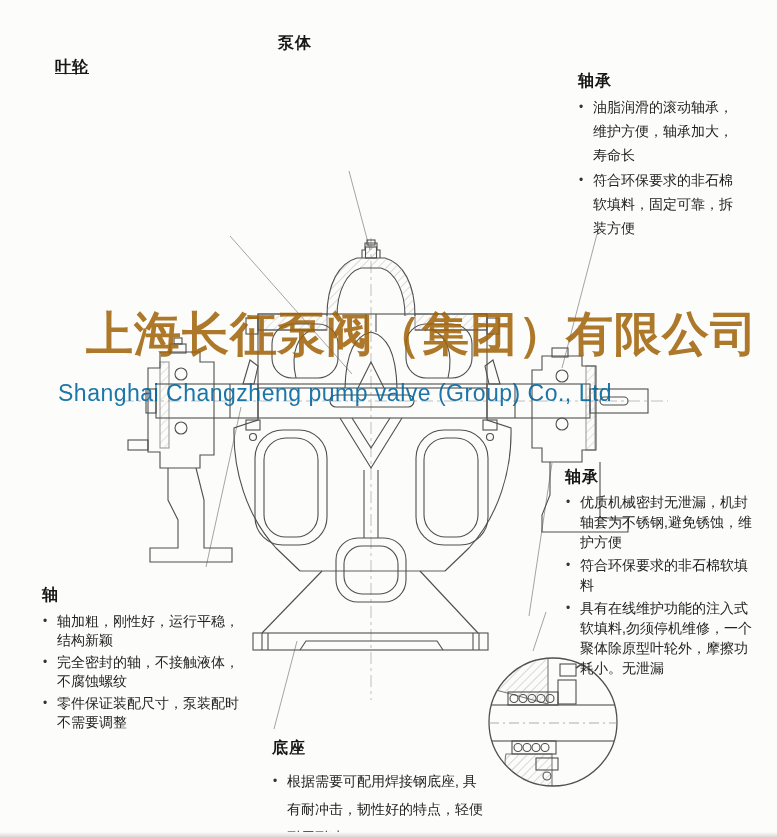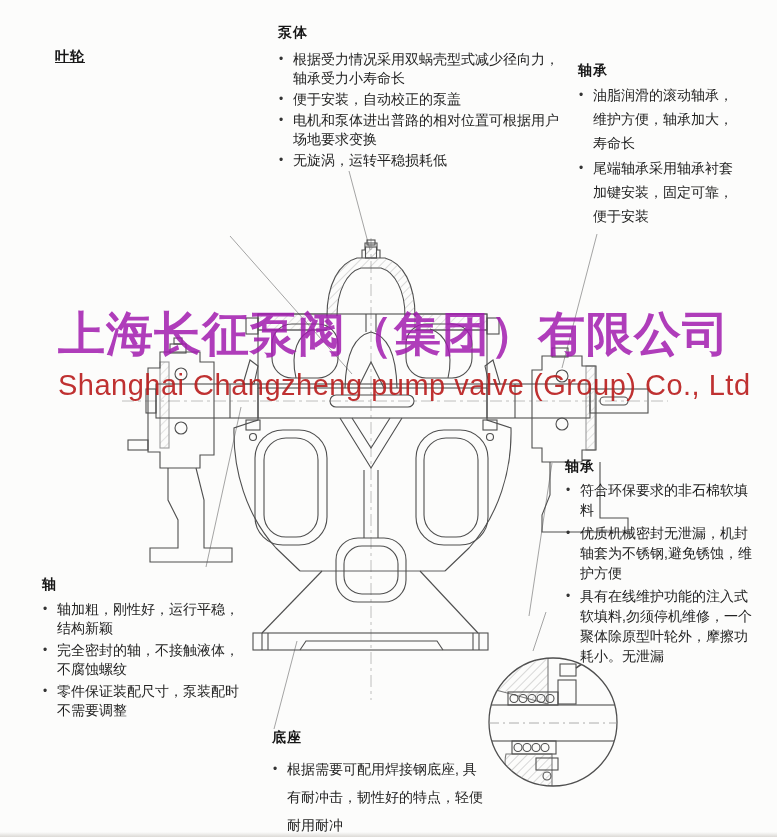--- a/index.html
+++ b/index.html
@@ -4,21 +4,21 @@
 <style>
   html,body { margin:0; padding:0; }
   body {
     width:777px; height:837px; position:relative; overflow:hidden;
     background:#fcfcfb; color:#1f1f1f;
     font-family:"Liberation Sans","DejaVu Sans",sans-serif;
   }
   .drawing { position:absolute; left:0; top:0; width:777px; height:837px; z-index:1; }
 
   .block { position:absolute; z-index:4; }
-  .block h3 { margin:8px 0 8px 0; font-size:14px; font-weight:bold; letter-spacing:1px; color:#161616; }
+  .block h3 { margin:17px 0 8px 0; font-size:16px; font-weight:bold; letter-spacing:1px; color:#161616; }
   .block ul { margin:0; padding:0; list-style:none; font-size:14px; color:#232323; }
   .block li { position:relative; padding-left:15px; }
   .block li::before { content:"•"; position:absolute; left:1px; top:0; font-size:12px; color:#333; }
 
   .b-impeller      { left:55px;  top:40px;  width:187px;text-decoration:underline; }
   .b-impeller li   { line-height:19px; margin-bottom:12px; }
   .b-pump          { left:278px; top:16px;  width:287px; }
   .b-pump li       { line-height:19px; margin-bottom:2px; }
   .b-bearing-top   { left:578px; top:54px;  width:168px; }
   .b-bearing-top h3{ margin-bottom:3px; }
@@ -26,22 +26,22 @@
   .b-bearing-right { left:565px; top:450px; width:190px; }
   .b-bearing-right h3 { margin-bottom:4px; }
   .b-bearing-right li { line-height:20px; margin-bottom:3px; }
   .b-shaft         { left:42px;  top:568px; width:204px; }
   .b-shaft h3      { margin-bottom:6px; }
   .b-shaft li      { line-height:19px; margin-bottom:3px; }
   .b-base          { left:272px; top:721px; width:214px; }
   .b-base li       { line-height:28px; }
 
   .wm { position:absolute; left:58px; top:303px; z-index:6; pointer-events:none; white-space:nowrap; }
-  .wm-cn { font-size:47px; font-weight:bold; letter-spacing:1px; color:#a21caf; opacity:.85; }
-  .wm-en { font-size:29px; margin-top:3px; color:#b91c1c; opacity:.9; letter-spacing:0.5px; }
+  .wm-cn { font-size:47px; font-weight:bold; letter-spacing:1px; color:#a16207; opacity:.85;margin-left:28px; }
+  .wm-en { font-size:23px; margin-top:14px; color:#0369a1; opacity:.9; letter-spacing:0.5px; }
 
   .bottom-edge { position:absolute; left:0; right:0; bottom:0; height:5px; z-index:7;
     background:linear-gradient(#fcfcfb,#dcdad6); }
 </style>
 </head>
 <body>
 
 <svg class="drawing" viewBox="0 0 777 837" aria-hidden="true">
   <defs>
     <pattern id="h1" patternUnits="userSpaceOnUse" width="6" height="6" patternTransform="rotate(45)">
@@ -186,41 +186,35 @@
   <div class="wm-cn">上海长征泵阀（集团）有限公司</div>
   <div class="wm-en">Shanghai Changzheng pump valve (Group) Co., Ltd</div>
 </div>
 
 <div class="block b-impeller">
   <h3>叶轮</h3>
 </div>
 
 <div class="block b-pump">
   <h3>泵体</h3>
-  <ul>
-    <li>根据受力情况采用双蜗壳型式减少径向力，轴承受力小寿命长</li>
-    <li>便于安装，自动校正的泵盖</li>
-    <li>电机和泵体进出普路的相对位置可根据用户场地要求变换</li>
-    <li>无旋涡，运转平稳损耗低</li>
-  </ul>
 </div>
 
 <div class="block b-bearing-top">
   <h3>轴承</h3>
   <ul>
     <li>油脂润滑的滚动轴承，维护方便，轴承加大，寿命长</li>
-    <li>尾端轴承采用轴承衬套加键安装，固定可靠，便于安装</li>
+    <li>符合环保要求的非石棉软填料，固定可靠，拆装方便</li>
   </ul>
 </div>
 
 <div class="block b-bearing-right">
   <h3>轴承</h3>
   <ul>
+    <li>优质机械密封无泄漏，机封轴套为不锈钢,避免锈蚀，维护方便</li>
     <li>符合环保要求的非石棉软填料</li>
-    <li>优质机械密封无泄漏，机封轴套为不锈钢,避免锈蚀，维护方便</li>
     <li>具有在线维护功能的注入式软填料,勿须停机维修，一个聚体除原型叶轮外，摩擦功耗小。无泄漏</li>
   </ul>
 </div>
 
 <div class="block b-shaft">
   <h3>轴</h3>
   <ul>
     <li>轴加粗，刚性好，运行平稳，结构新颖</li>
     <li>完全密封的轴，不接触液体，不腐蚀螺纹</li>
     <li>零件保证装配尺寸，泵装配时不需要调整</li>

